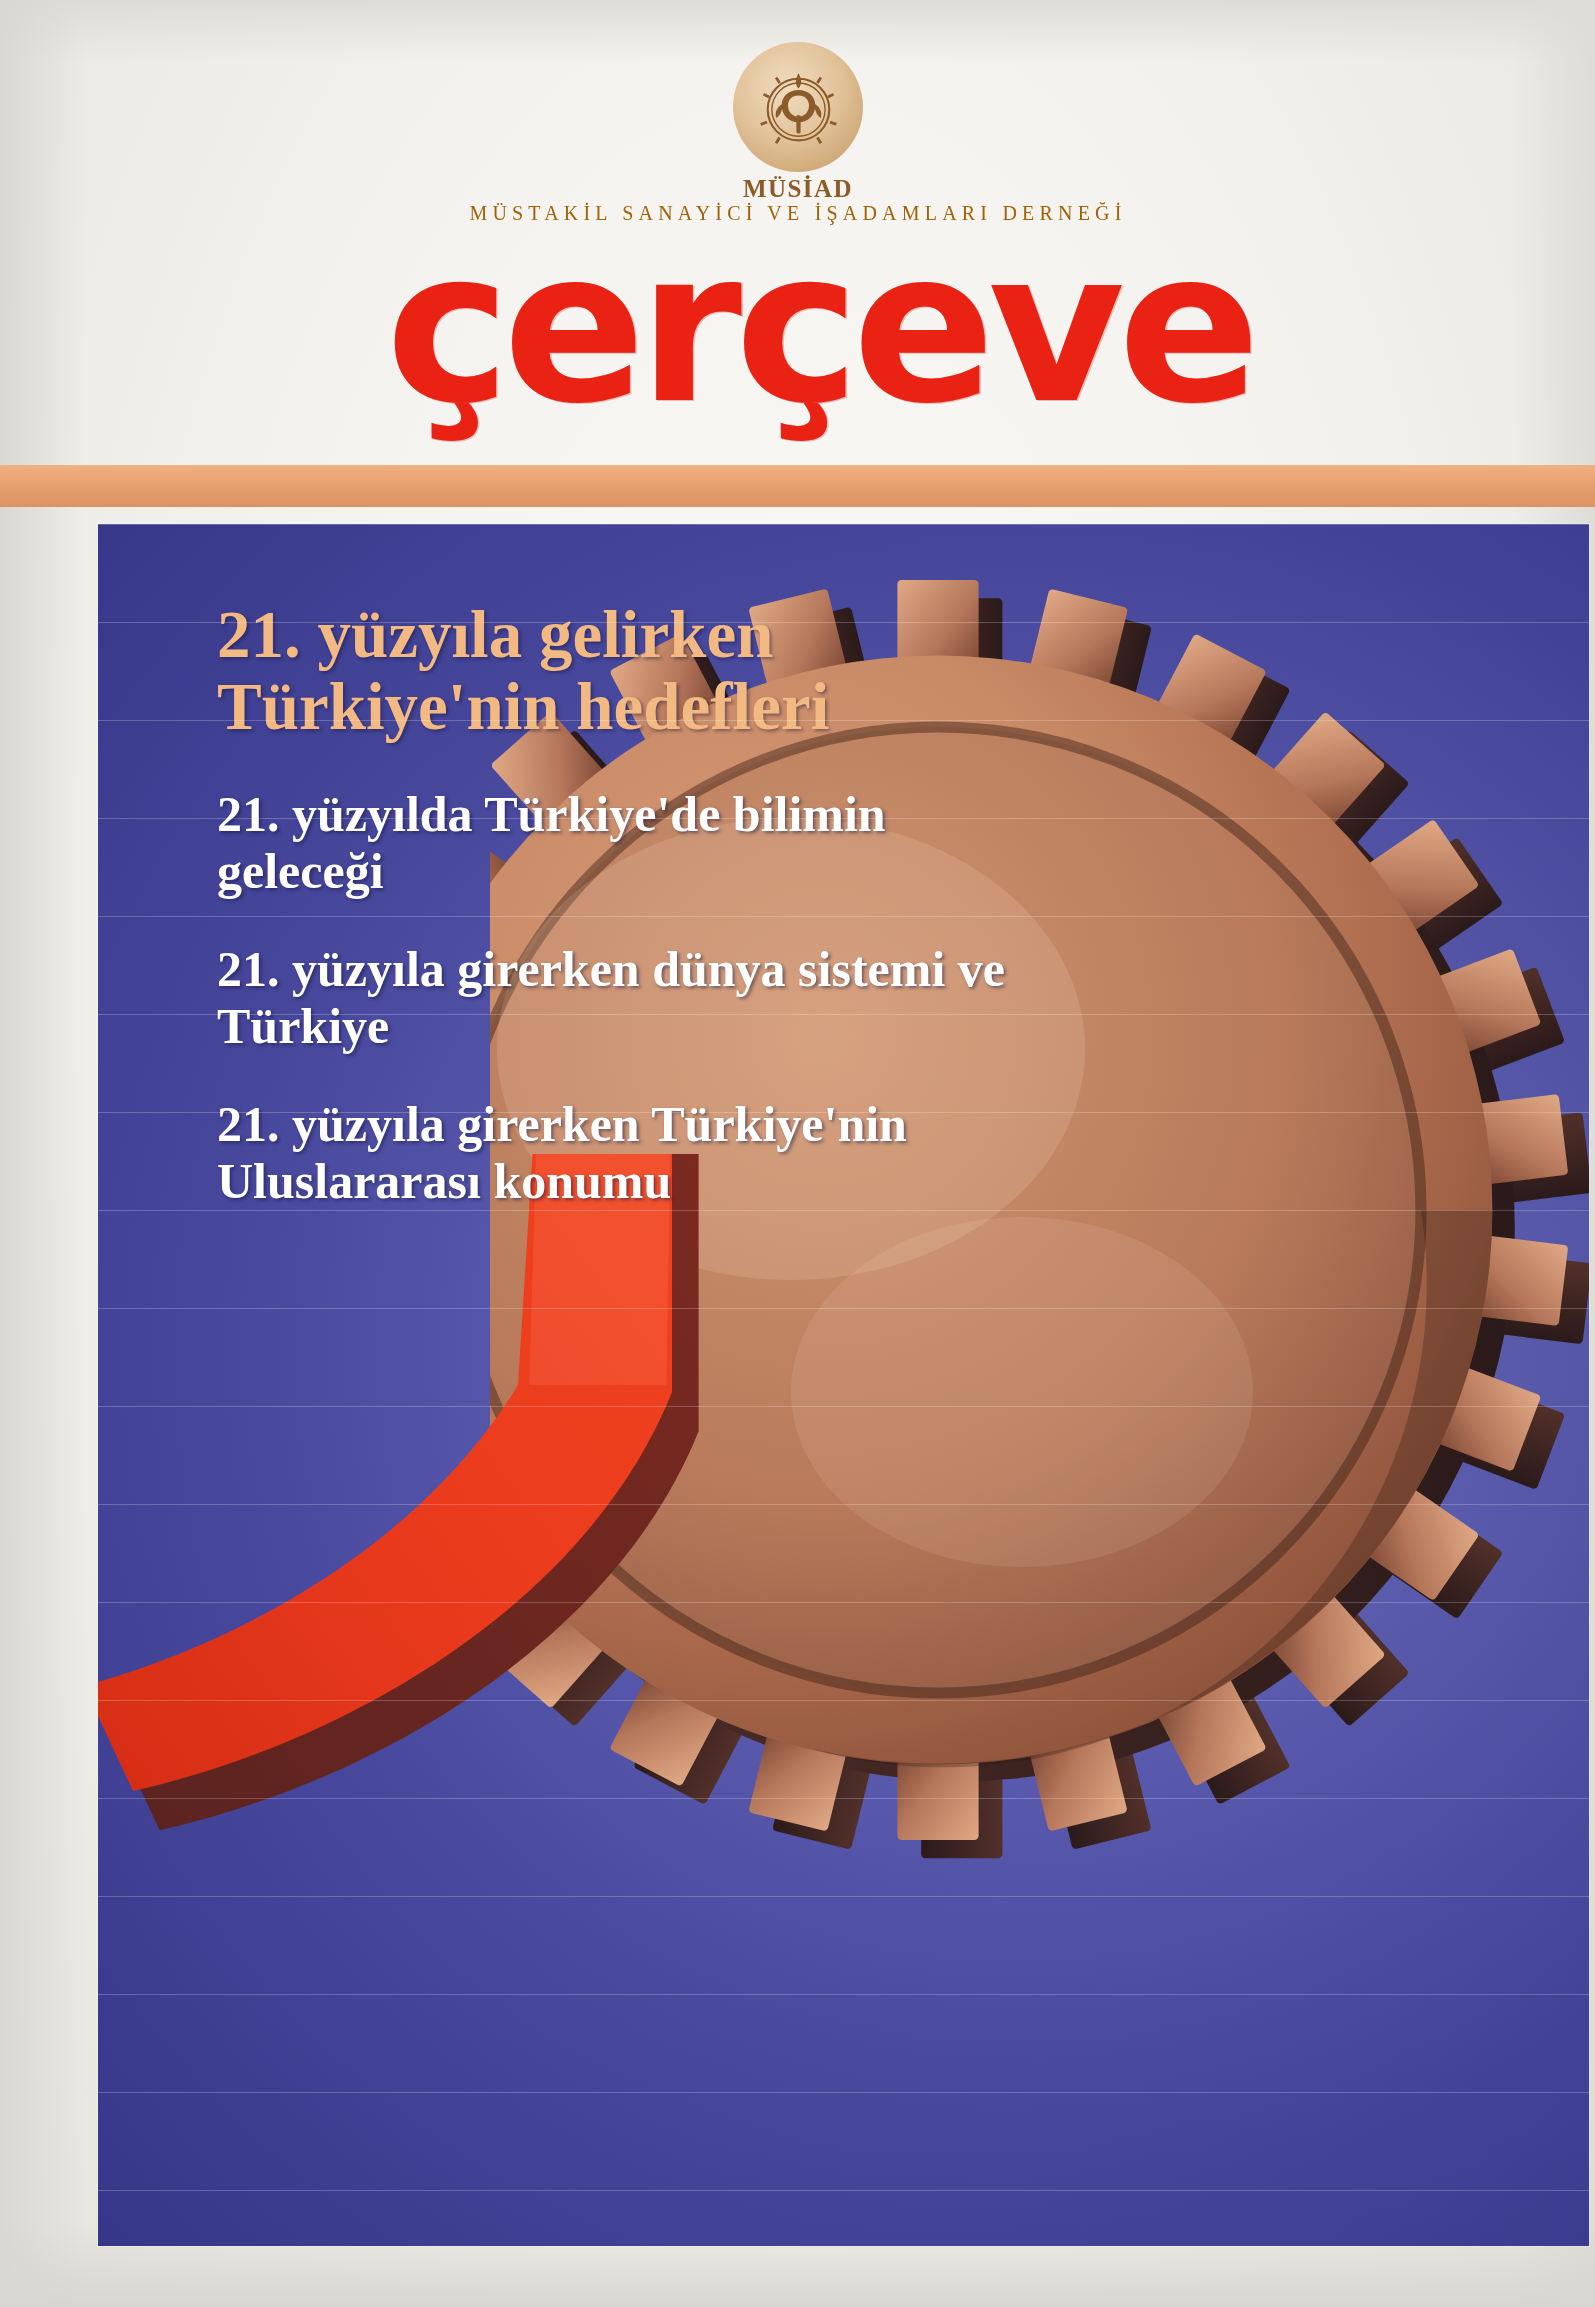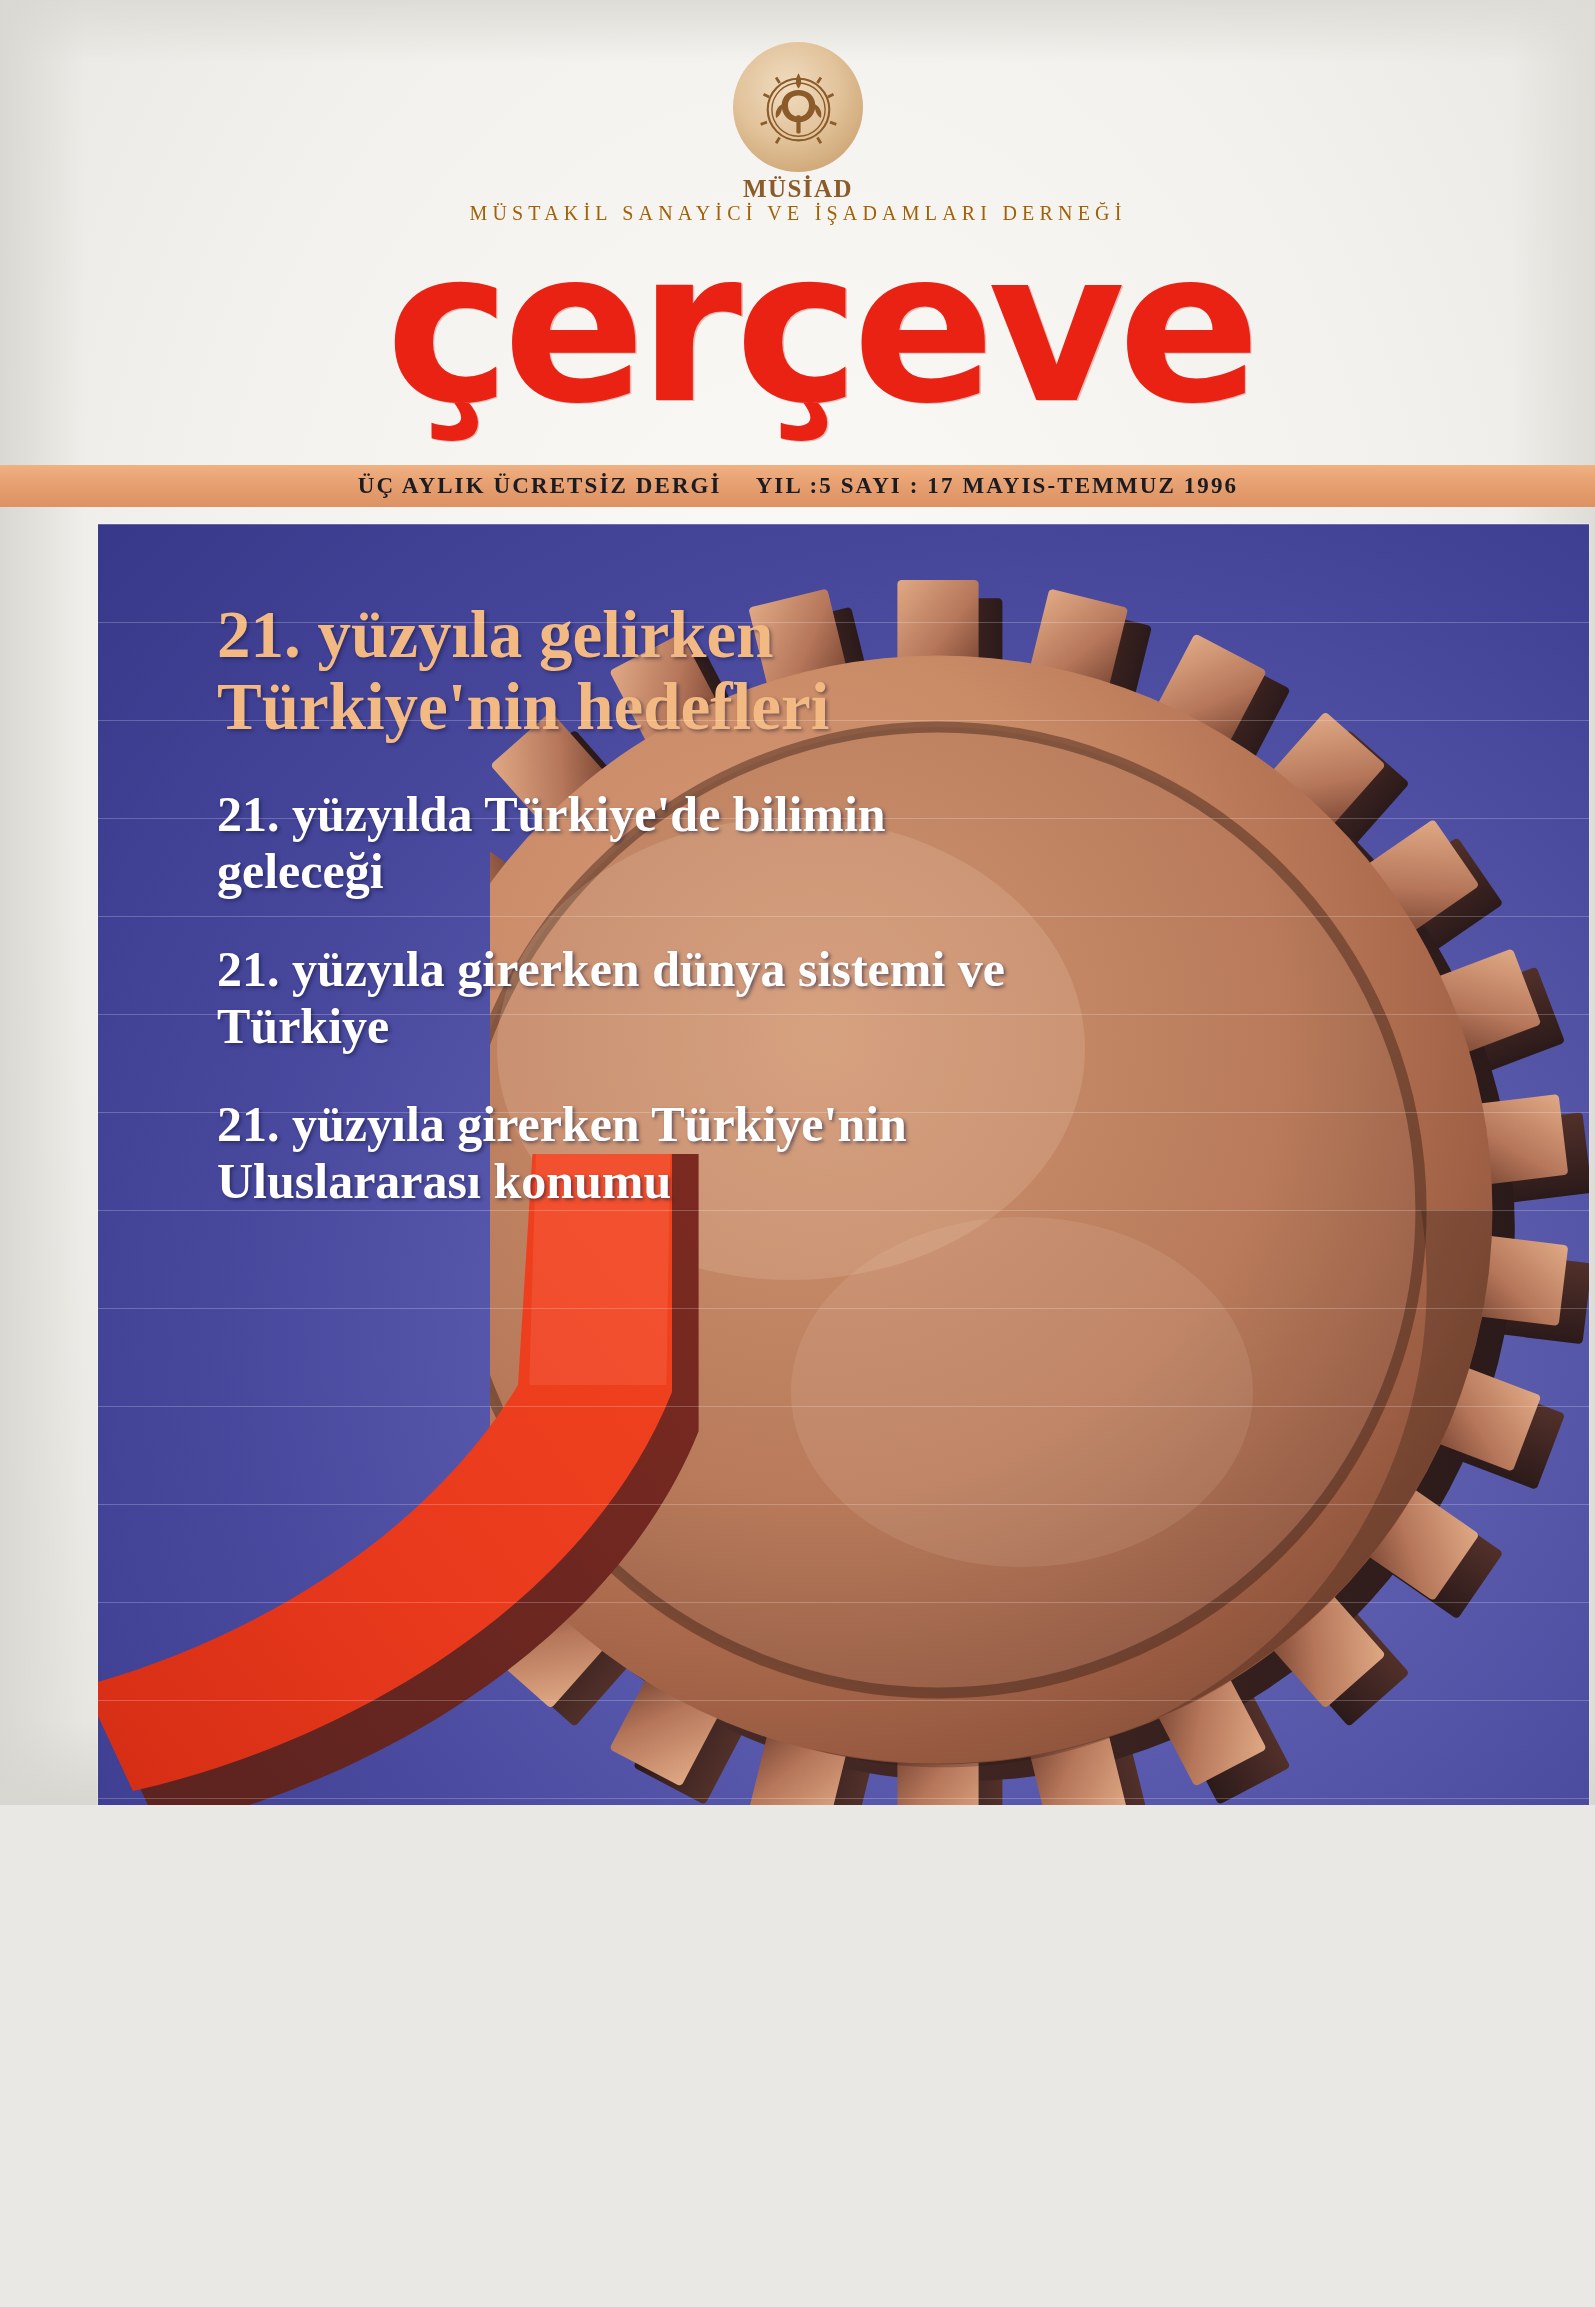--- a/index.html
+++ b/index.html
@@ -6,21 +6,21 @@
     margin: 0;
     padding: 0;
     background: #e9e8e4;
   }
   body {
     font-family: "Liberation Serif", serif;
   }
   #page {
     position: relative;
     width: 1596px;
-    height: 1805px;
+    height: 2307px;
     overflow: hidden;
     background: #f1f0ec;
   }
   
   .paper {
     position: absolute;
     inset: 0;
     background:
       radial-gradient(ellipse at 50% 40%, #fbfaf7 0%, #f2f1ed 55%, #e4e3de 100%);
   }
@@ -245,24 +245,20 @@
     </div>
     <div class="logo-word">MÜSİAD</div>
   </div>
 
   <div id="assoc-line">MÜSTAKİL SANAYİCİ VE İŞADAMLARI DERNEĞİ</div>
 
   <div id="wordmark">çerçeve</div>
 
   <div id="orange-bar"></div>
 
-  <div id="strap">
-    <span>ÜÇ AYLIK ÜCRETSİZ DERGİ</span>
-    <span>YIL :5  SAYI : 17 MAYIS-TEMMUZ 1996</span>
-  </div>
 
   <div id="cover-panel">
 
     <div id="gear-wrap">
       <svg width="1190" height="1295" viewBox="0 0 1700 1850" aria-hidden="true">
         <defs>
           <radialGradient id="gdisc" cx="35%" cy="30%" r="85%">
             <stop offset="0%" stop-color="#d79a77"></stop>
             <stop offset="38%" stop-color="#c98a66"></stop>
             <stop offset="70%" stop-color="#a9684b"></stop>

